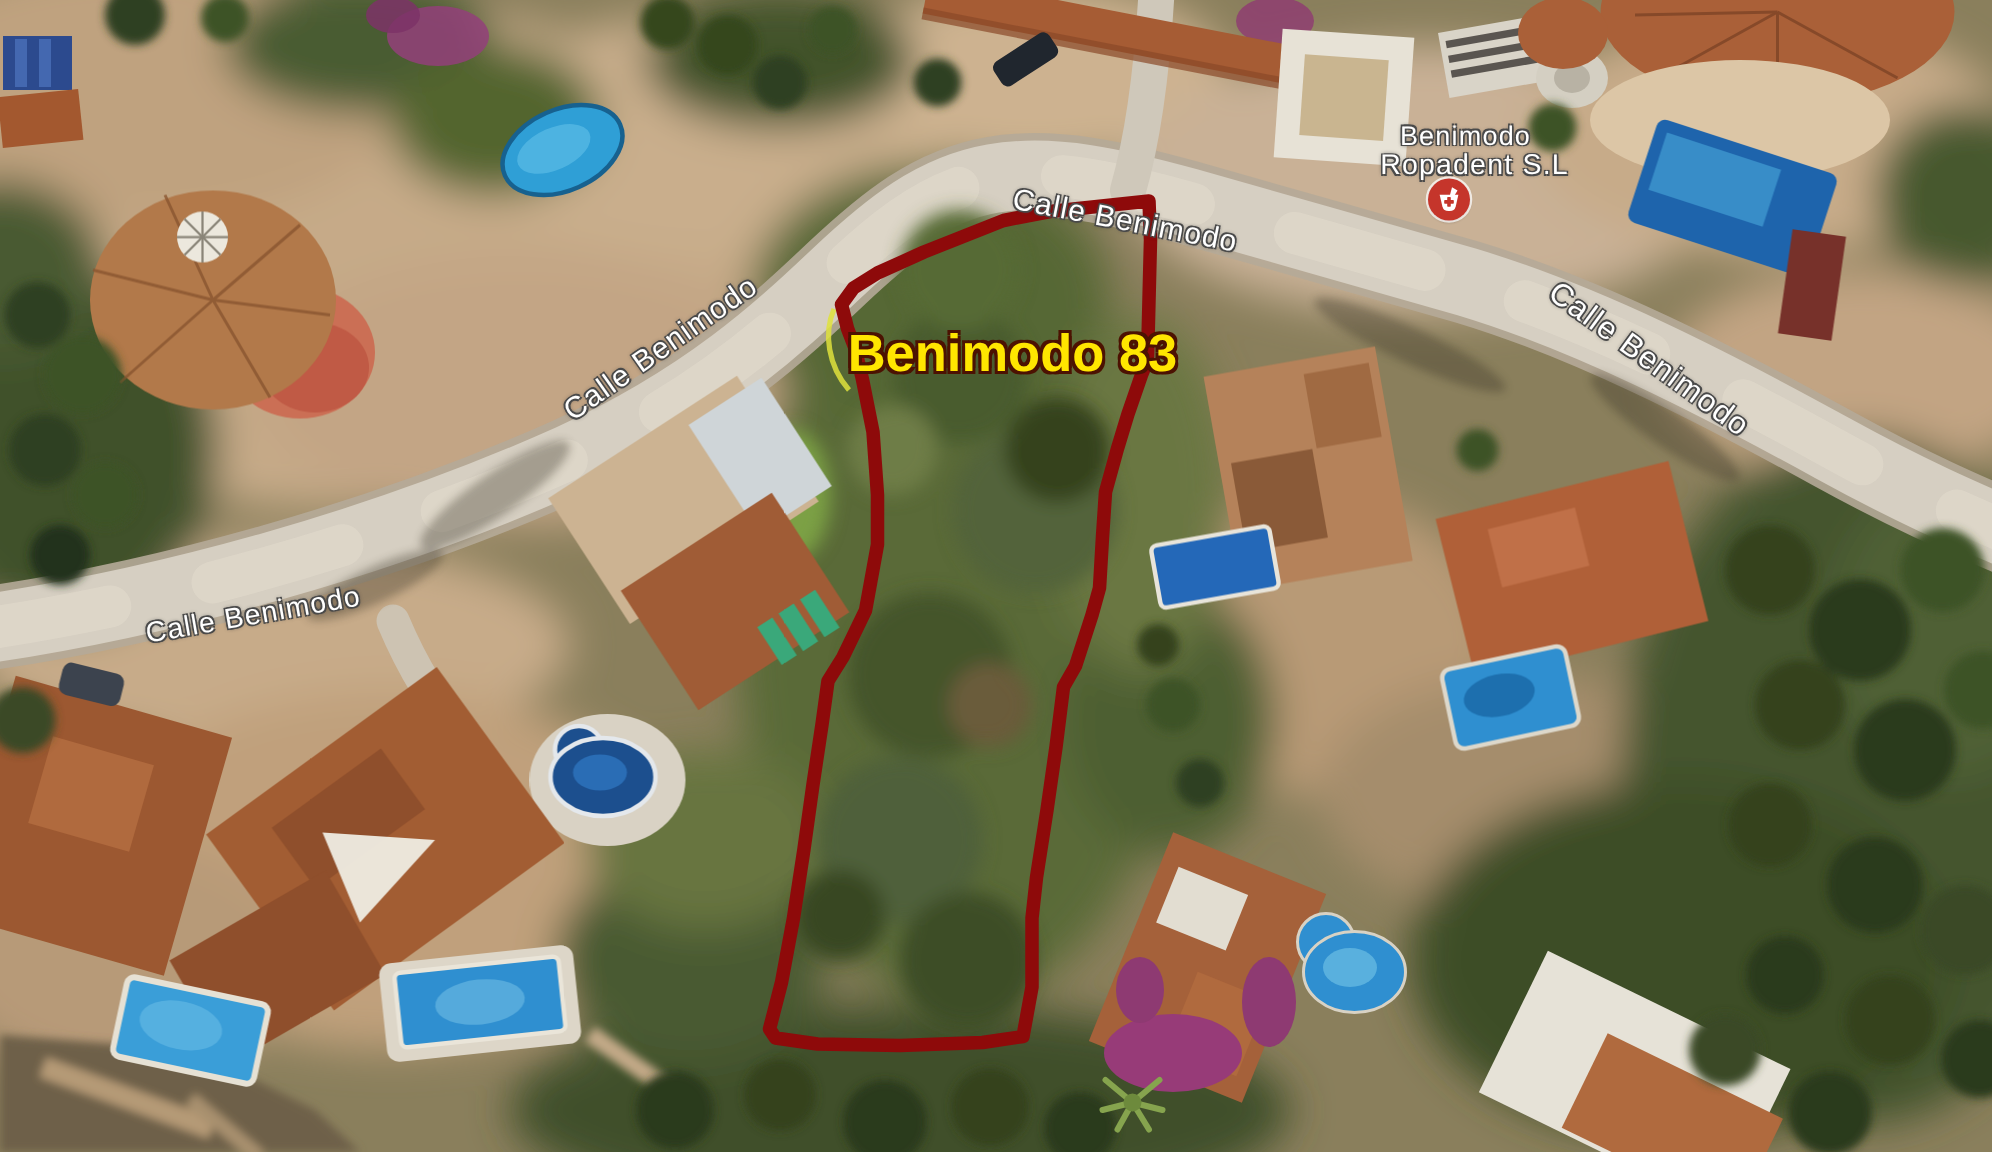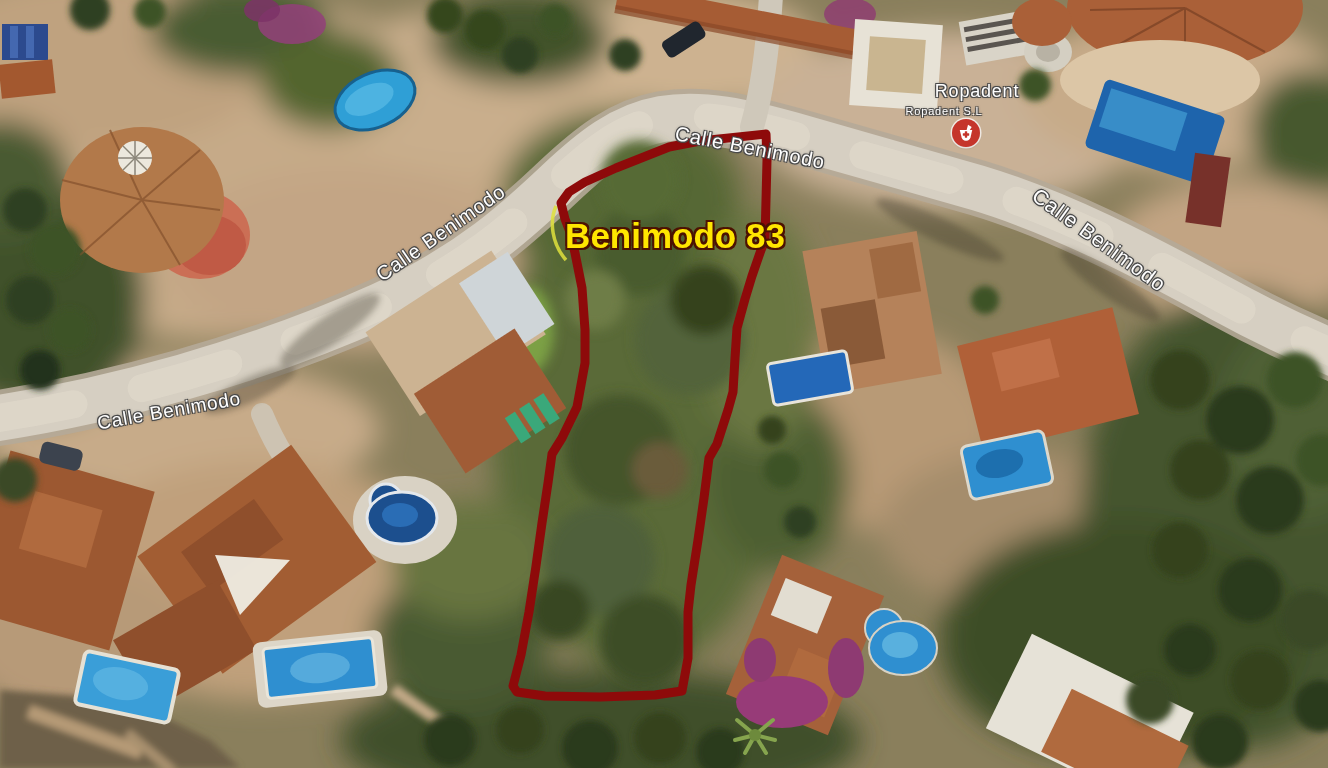--- a/index.html
+++ b/index.html
@@ -16,21 +16,21 @@
   .s1{left:441px;top:233px;font-size:20px;transform:translate(-50%,-50%) rotate(-35deg);}
   .s2{left:750px;top:148px;font-size:20px;transform:translate(-50%,-50%) rotate(11deg);}
   .s3{left:1099px;top:240px;font-size:21px;transform:translate(-50%,-50%) rotate(36deg);}
   .s4{left:169px;top:411px;font-size:19px;transform:translate(-50%,-50%) rotate(-10deg);}
   .plot-label{
     left:675px;top:236px;font-size:35px;font-weight:bold;color:#ffe600;
     transform:translate(-50%,-50%);
     text-shadow:-2px -2px 0 #4c1202,2px -2px 0 #4c1202,-2px 2px 0 #4c1202,2px 2px 0 #4c1202;
   }
   .poi-line1{left:977px;top:91px;font-size:18px;transform:translate(-50%,-50%);}
-  .poi-line2{left:944px;top:111px;font-size:11px;transform:translate(-50%,-50%);text-align:center;}
+  .poi-line2{left:983px;top:111px;font-size:19px;transform:translate(-50%,-50%);text-align:center;}
   .poi-marker{
     position:absolute;left:966px;top:133px;width:28px;height:28px;border-radius:50%;
     transform:translate(-50%,-50%);background:#c5352b;
     box-shadow:0 0 0 1.5px rgba(255,255,255,.75),0 1px 2px rgba(0,0,0,.4);
   }
   .poi-marker svg{position:absolute;left:3px;top:3px;}
 </style>
 </head>
 <body>
 
@@ -320,21 +320,21 @@
   </svg>
 
   <div class="lbl plot-label">Benimodo 83</div>
 
   <div class="lbl street s1">Calle Benimodo</div>
   <div class="lbl street s2">Calle Benimodo</div>
   <div class="lbl street s3">Calle Benimodo</div>
   <div class="lbl street s4">Calle Benimodo</div>
 
   <div>
-    <div class="lbl street poi-line1">Ropadent</div>
+    <div class="lbl street poi-line1">Benimodo</div>
     <div class="lbl street poi-line2">Ropadent S.L</div>
     <div class="poi-marker">
       <svg width="22" height="22" viewBox="0 0 24 24">
         <path fill="#ffffff" d="M14.2,3 l4,2.4 -2.2,3.6 h-3.4 Z"></path>
         <path fill="#ffffff" d="M5.2,8.6 h13.6 l-1.9,8.4 a4.6,4.6 0 0 1 -4.4,3.4 h-0.9 a4.6,4.6 0 0 1 -4.4,-3.4 Z"></path>
         <rect x="10.7" y="10.2" width="2.6" height="7" rx="0.5" fill="#c5352b"></rect>
         <rect x="8.5" y="12.4" width="7" height="2.6" rx="0.5" fill="#c5352b"></rect>
       </svg>
     </div>
   </div>

